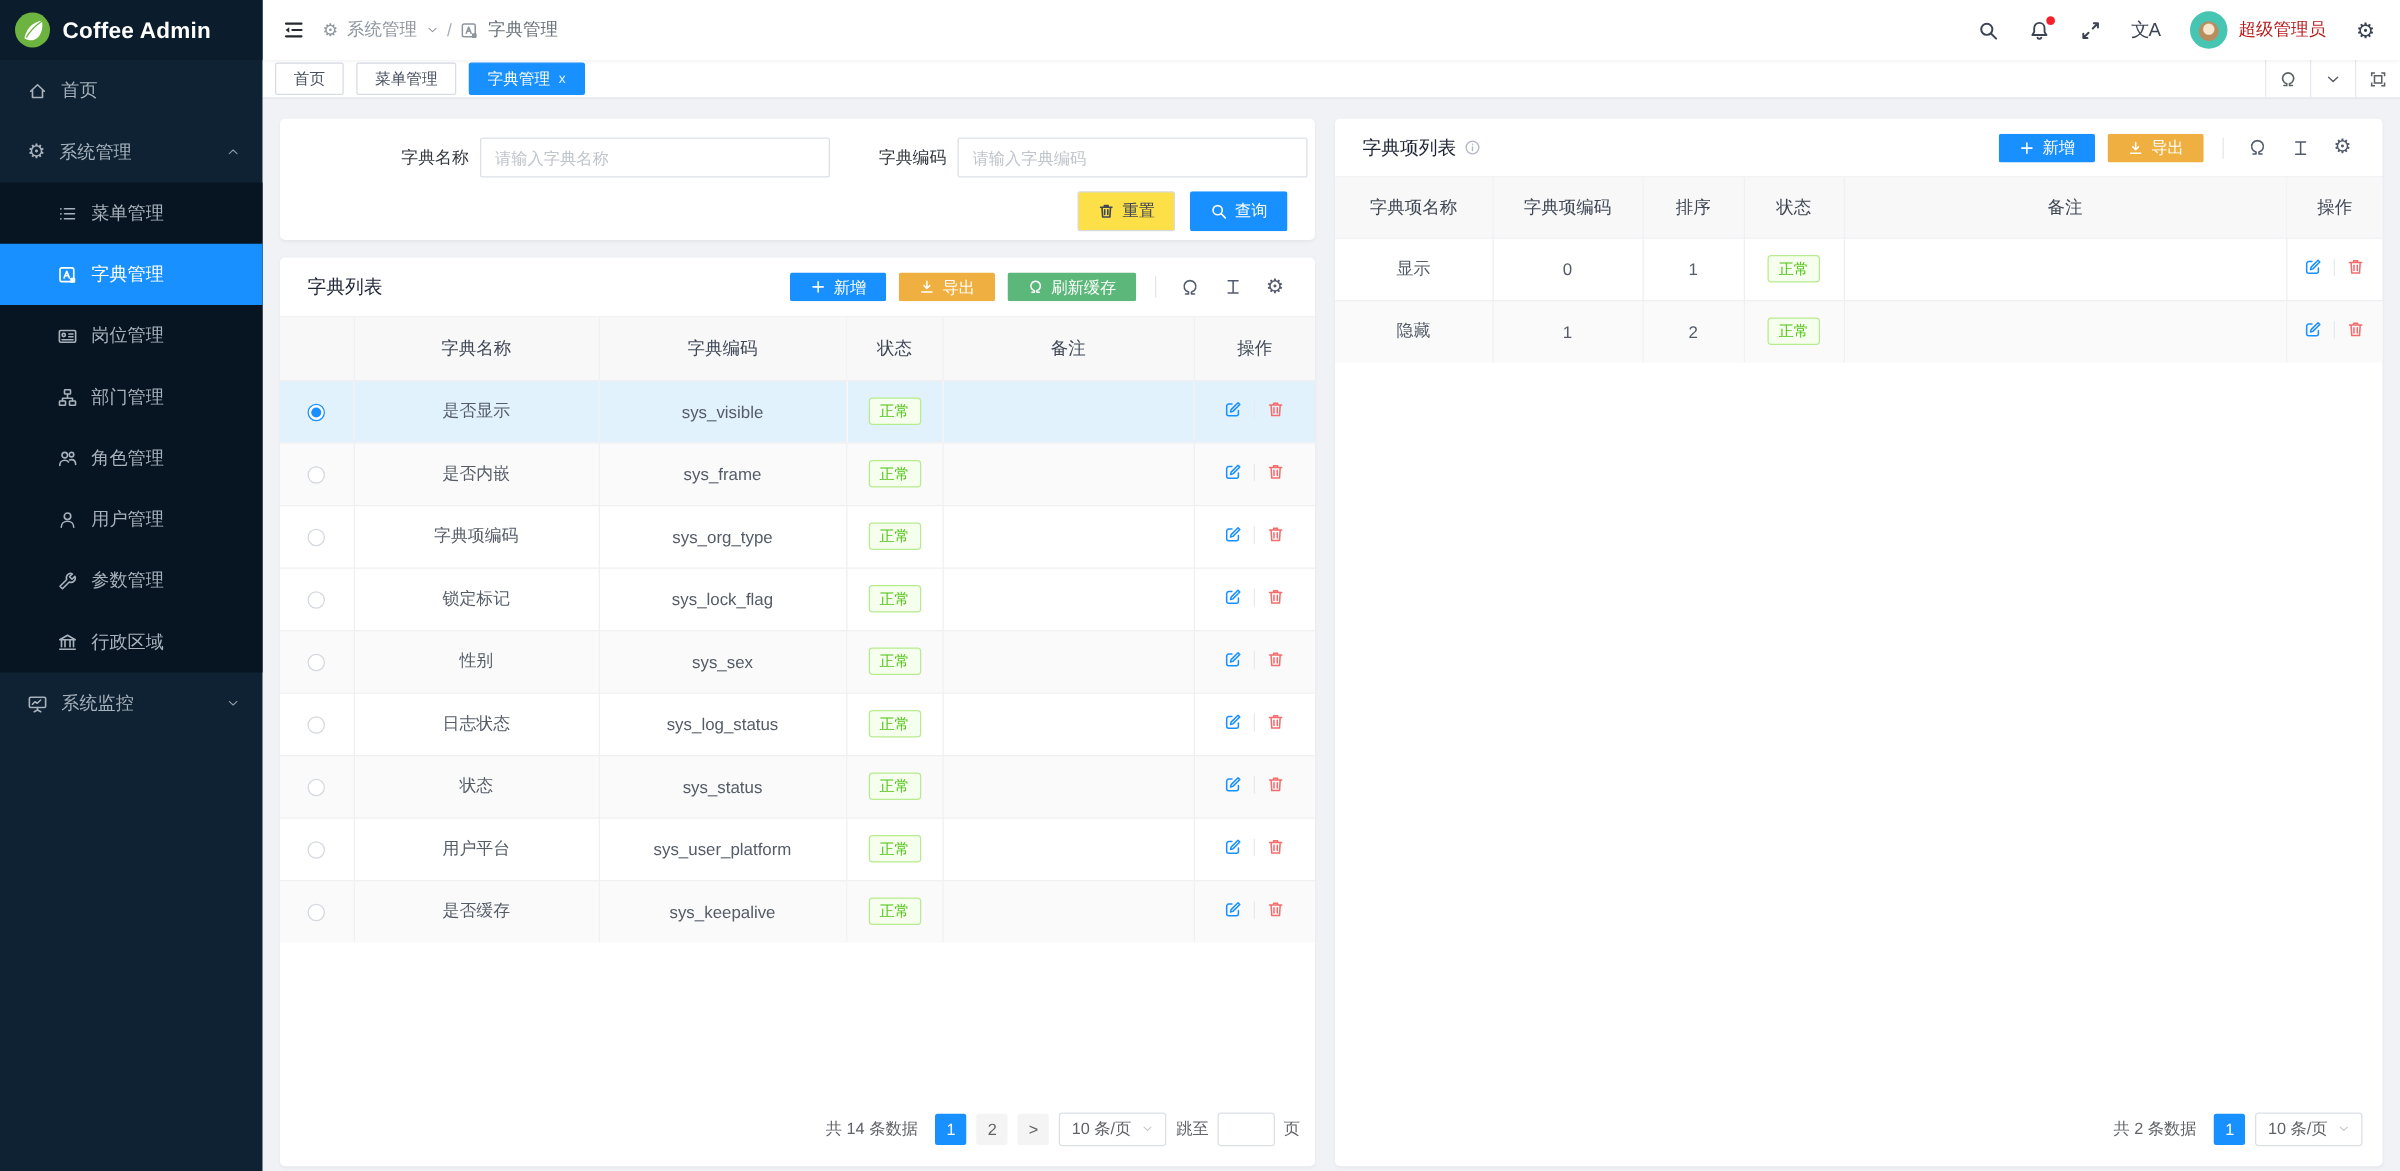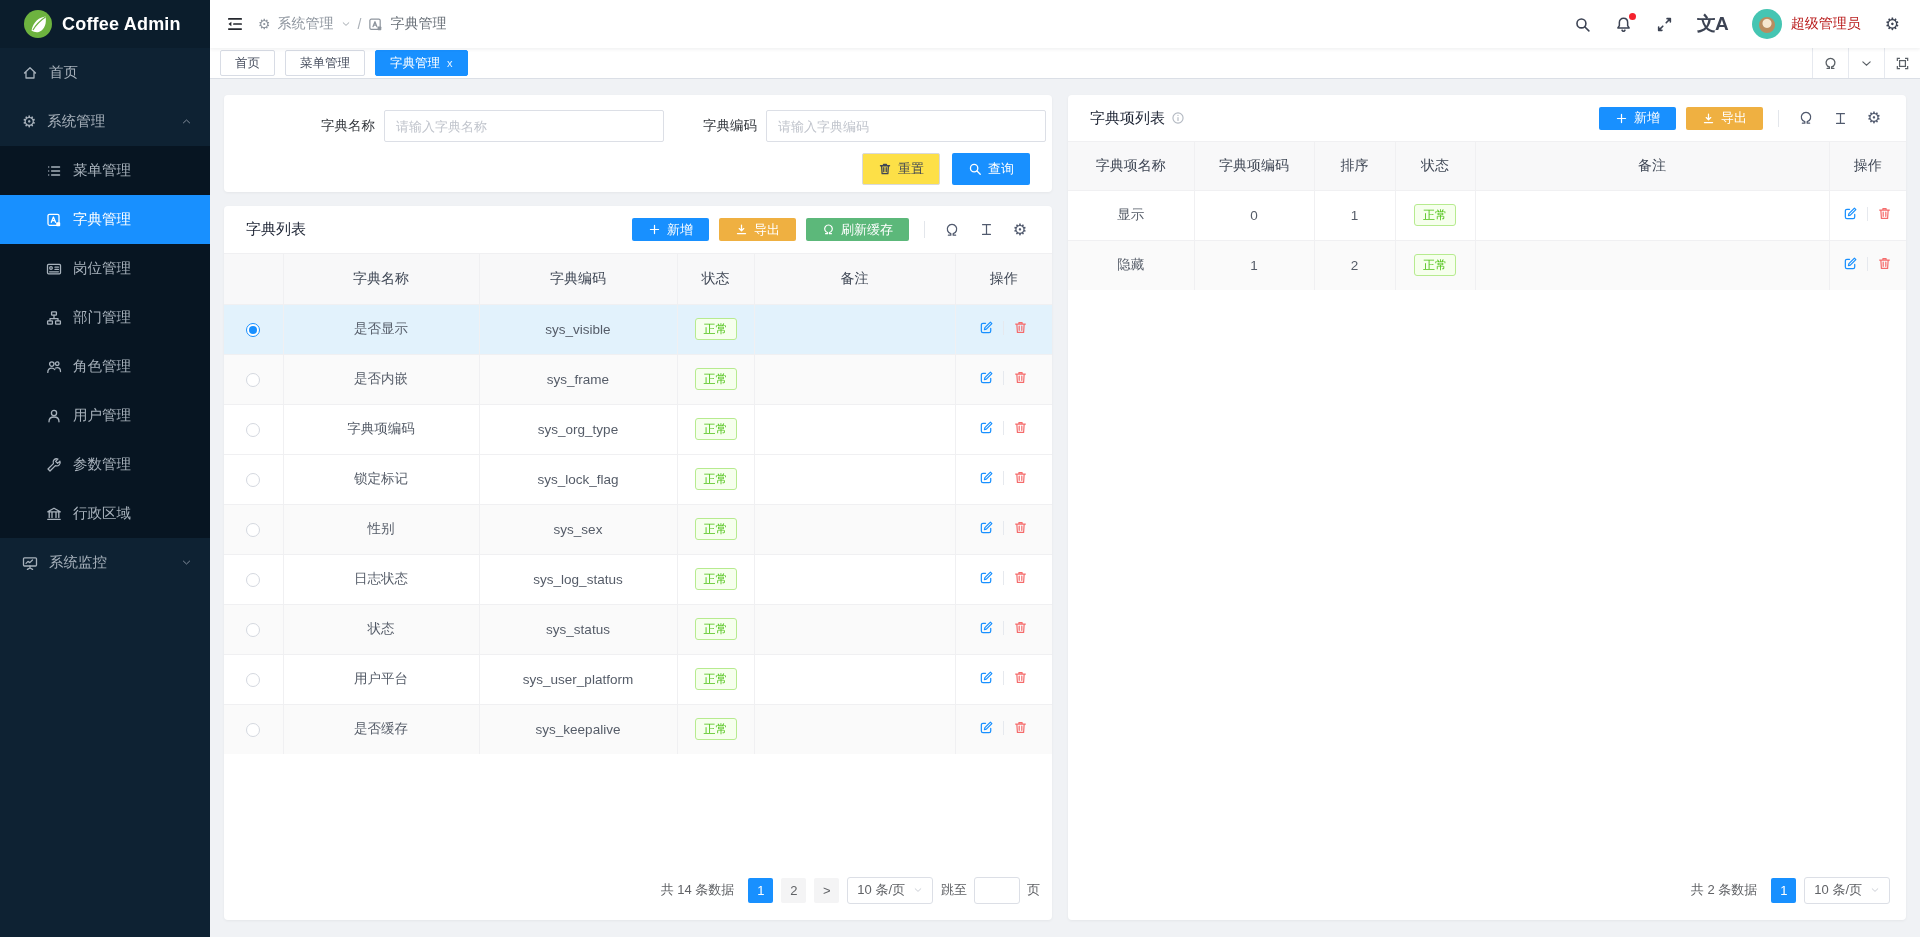--- a/index.html
+++ b/index.html
@@ -5,21 +5,21 @@
   * { box-sizing: border-box; margin: 0; padding: 0; }
   html,body { width:1920px; height:937px; overflow:hidden;
     font-family:"Liberation Sans","DejaVu Sans",sans-serif; background:#f0f2f5; color:#515a6e; }
   svg { display:block; }
   .ico { display:inline-flex; align-items:center; justify-content:center; flex:none; }
   .ico svg { stroke:currentColor; fill:none; stroke-width:1.3; stroke-linecap:round; stroke-linejoin:round; }
   .gear::before { content:"\2699"; line-height:1; }
 
   
   .sidebar { position:absolute; left:0; top:0; width:210px; height:937px; background:#0e2233; color:#a8b2bc; z-index:5; }
-  .logo-row { height:48px; display:flex; align-items:center; gap:10px; padding-left:24px; background:#0b1d2c; }
+  .logo-row { height:48px; display:flex; align-items:center; gap:10px; padding-left:12px; background:#0b1d2c; }
   .logo-badge { width:28px; height:28px; border-radius:50%; background:#6db33f; position:relative; flex:none; }
   .logo-badge svg { position:absolute; inset:0; }
   .logo-title { color:#fff; font-weight:bold; font-size:18px; letter-spacing:.2px; }
   .menu { font-size:14.5px; }
   .menu-item { height:49px; display:flex; align-items:center; gap:11px; padding:0 18px 0 22px; cursor:pointer; }
   .menu-item .chev { margin-left:auto; color:#8d98a5; }
   .menu-item.active { background:#1890ff; color:#fff; }
   .submenu { background:#071522; }
   .submenu .menu-item { padding-left:46px; }
   .menu-gear { font-size:16px; }
@@ -28,40 +28,40 @@
   .topbar { position:absolute; left:210px; top:0; right:0; height:48px; background:#fff; display:flex; align-items:center;
     padding:0 20px 0 16px; gap:14px; box-shadow:0 1px 4px rgba(0,21,41,.08); z-index:4; }
   .fold { color:#25282e; }
   .crumb { display:flex; align-items:center; gap:7px; color:#8e959e; font-size:14px; }
   .crumb .gear { font-size:14px; }
   .crumb-sep { color:#a9afb6; }
   .crumb-last { color:#697078; }
   .topbar-right { margin-left:auto; display:flex; align-items:center; gap:24px; color:#3c4353; }
   .bell-wrap { position:relative; }
   .badge-dot { position:absolute; top:-3px; right:-4px; width:7px; height:7px; border-radius:50%; background:#f5222d; }
-  .trans-ico { font-size:19px; font-weight:bold; letter-spacing:-1px; }
+  .trans-ico { font-size:15px; font-weight:normal; letter-spacing:-1px; }
   .user-chip { display:flex; align-items:center; gap:9px; }
   .avatar { width:30px; height:30px; border-radius:50%; background:#45c5b2; position:relative; overflow:hidden; flex:none; }
   .avatar::after { content:""; position:absolute; left:7px; top:8px; width:16px; height:16px; border-radius:50%;
     background:radial-gradient(circle at 50% 40%, #f6e7cf 0 4px, #b98d5f 5px); }
   .username { font-size:14px; color:#b91c1c; }
   .top-gear { font-size:17px; }
 
   
   .tabbar { position:absolute; left:210px; top:48px; right:0; height:31px; background:#fff; border-bottom:1px solid #dbdfe6;
     display:flex; align-items:center; padding-left:10px; gap:10px; z-index:3; }
   .tab { height:26px; padding:0 14px; border:1px solid #d8dce5; background:#fff; color:#495060; font-size:12.5px;
     display:inline-flex; align-items:center; gap:7px; cursor:pointer; border-radius:2px; }
   .tab.active { background:#1890ff; border-color:#1890ff; color:#fff; }
   .tab-close { font-size:11px; opacity:.9; }
   .tab-tools { margin-left:auto; display:flex; height:100%; }
   .tab-tool { width:36px; height:100%; border-left:1px solid #e6e9ef; display:flex; align-items:center; justify-content:center; color:#5a6066; cursor:pointer; }
 
   
-  .content { position:absolute; left:210px; top:79px; right:0; bottom:0; padding:16px 14px 17px; display:flex; gap:16px; }
+  .content { position:absolute; left:210px; top:79px; right:0; bottom:0; padding:16px 14px 4px; display:flex; gap:16px; }
   .card { background:#fff; border-radius:4px; box-shadow:0 1px 3px rgba(0,0,0,.05); }
   .col-left { width:828px; display:flex; flex-direction:column; flex:none; }
   .col-right { flex:1; display:flex; }
 
   
   .form-card { height:97px; margin-bottom:14px; padding:15px 22px 6px; }
   .form-row { display:flex; align-items:center; }
   .form-item { display:flex; align-items:center; }
   .form-item.first { margin-left:60px; }
   .form-item.second { margin-left:24px; }

